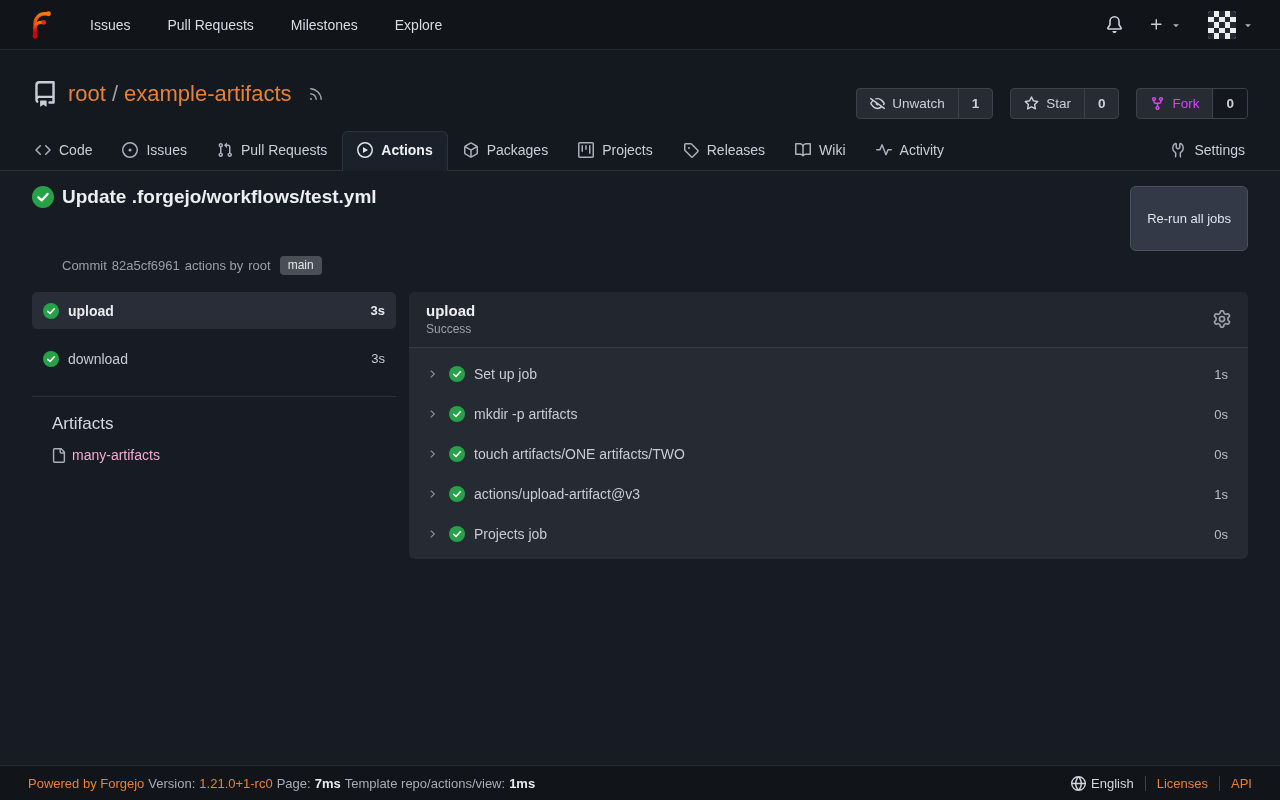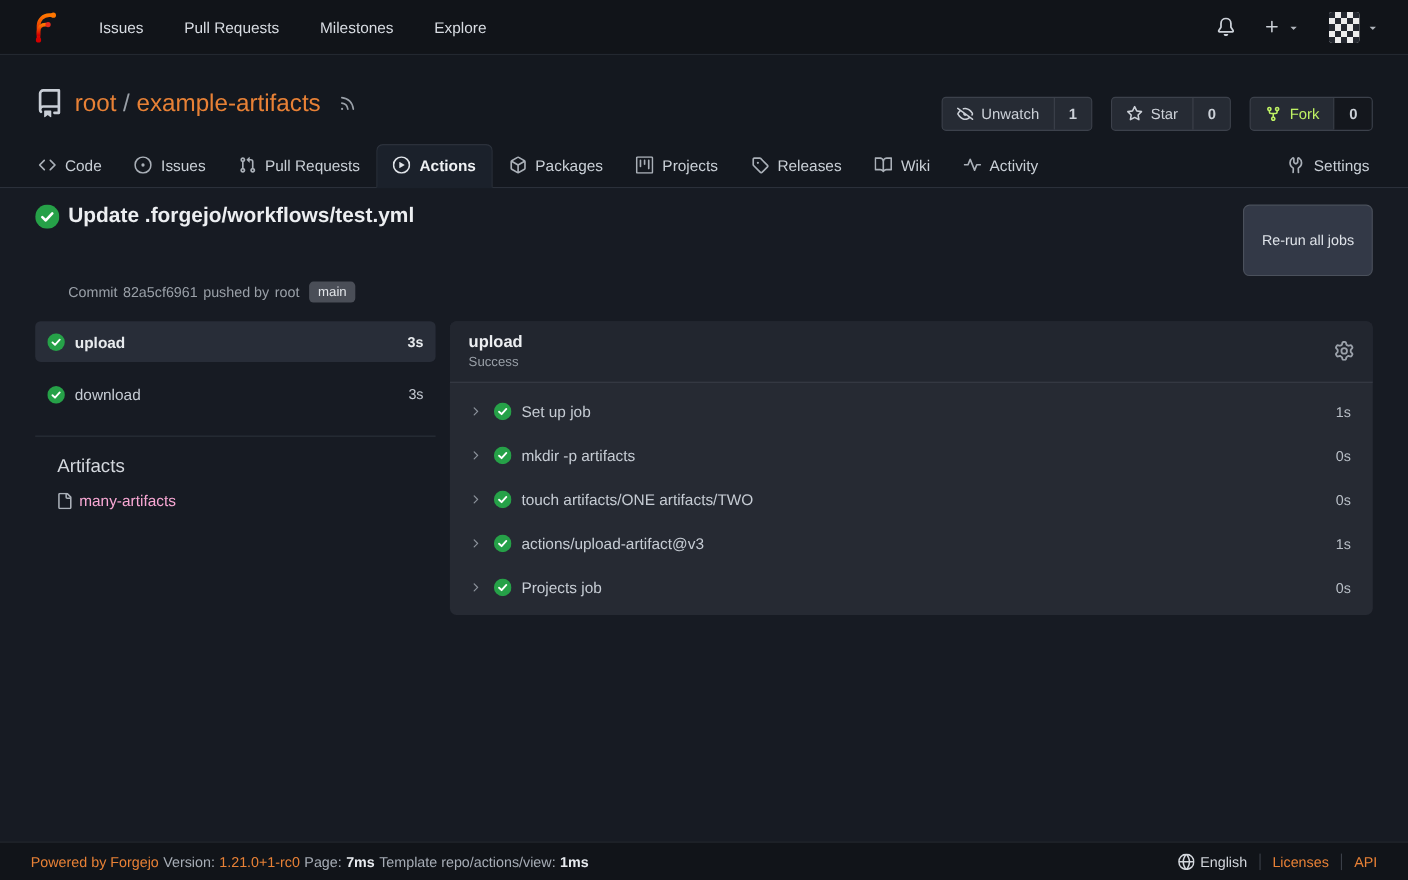--- a/index.html
+++ b/index.html
@@ -41,21 +41,21 @@
   .seg-btn {
     display:flex; align-items:stretch; background:#262b34;
     border:1px solid #3c414b; border-radius:4px; overflow:hidden;
     font-size:13.5px; color:#ccd1d8; height:31px; cursor:pointer;margin-top:20px;
   }
   .seg-btn .main { display:flex; align-items:center; gap:7px; padding:0 13px; }
   .seg-btn .count {
     display:flex; align-items:center; padding:0 13px;
     border-left:1px solid #3c414b; font-weight:600;
   }
-  .seg-btn.disabled .main { color:#bef264; }
+  .seg-btn.disabled .main { color:#d946ef; }
   .seg-btn.disabled .count { background:#14171d; }
 
   
   .tabs {
     display:flex; align-items:flex-end; padding:0 20px;
     border-bottom:1px solid #2b303a; position:relative;
   }
   .tab {
     display:flex; align-items:center; gap:8px; color:#c9cfd6;
     font-size:14px; padding:10px 14px 12px; cursor:pointer;
@@ -369,21 +369,21 @@
             <path d="M4.7 8.3 7 10.5 11.3 5.8" stroke="#fff" stroke-width="1.7" fill="none" stroke-linecap="round" stroke-linejoin="round"></path>
           </svg>
       </span>
       <h1>Update .forgejo/workflows/test.yml</h1>
     </div>
     <button class="rerun-btn">Re-run all jobs</button>
   </div>
   <div class="commit-line">
     <span>Commit</span>
     <a>82a5cf6961</a>
-    <span>pushed by</span>
+    <span>actions by</span>
     <a>root</a>
     <span class="branch-badge">main</span>
   </div>
 
   <div class="run-body">
 
     <aside class="job-list">
       <div class="job-row selected">
         <span class="icon check16">
           <svg viewBox="0 0 16 16">

